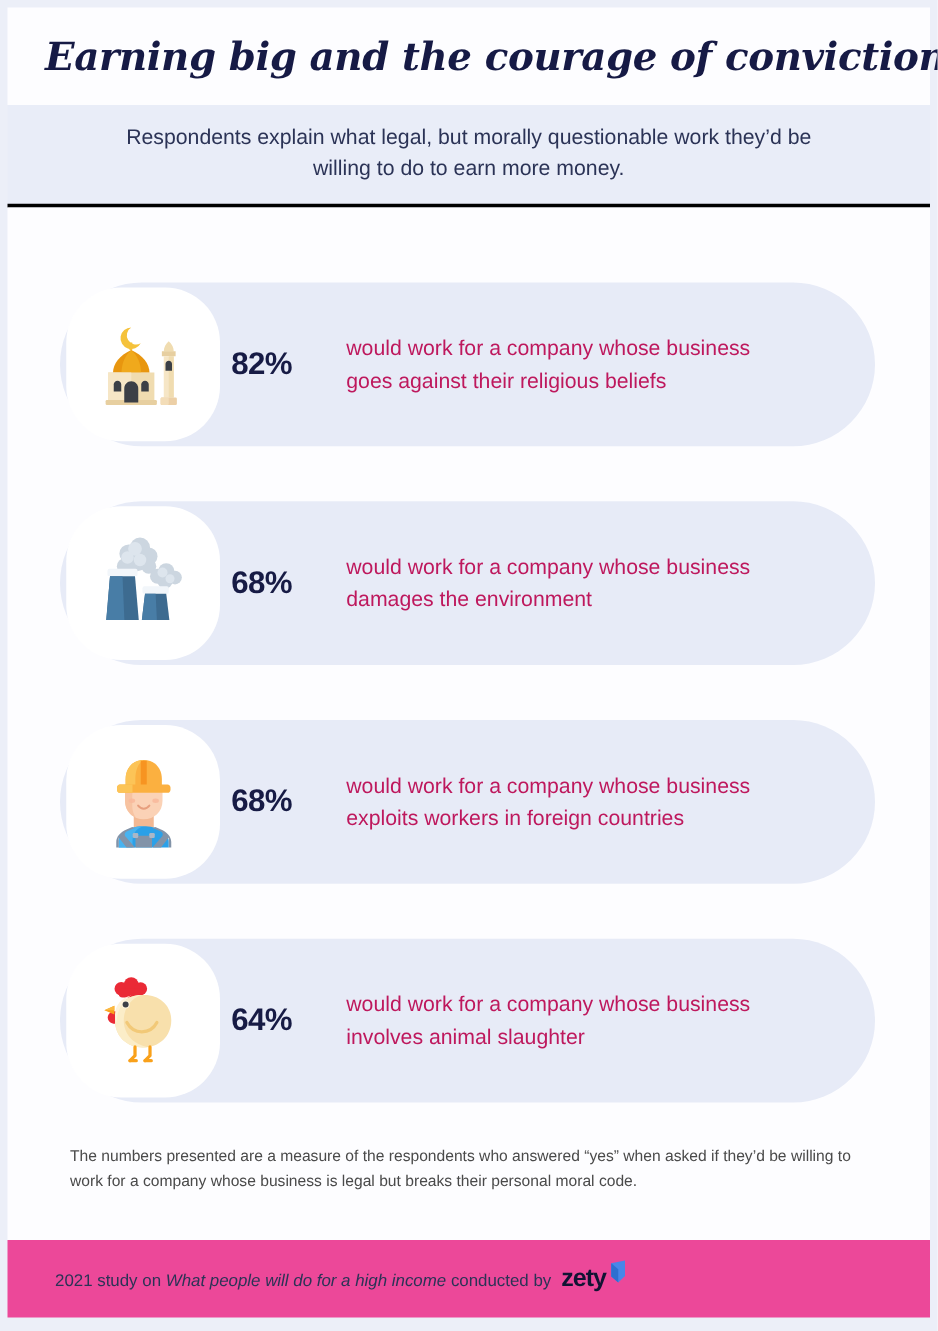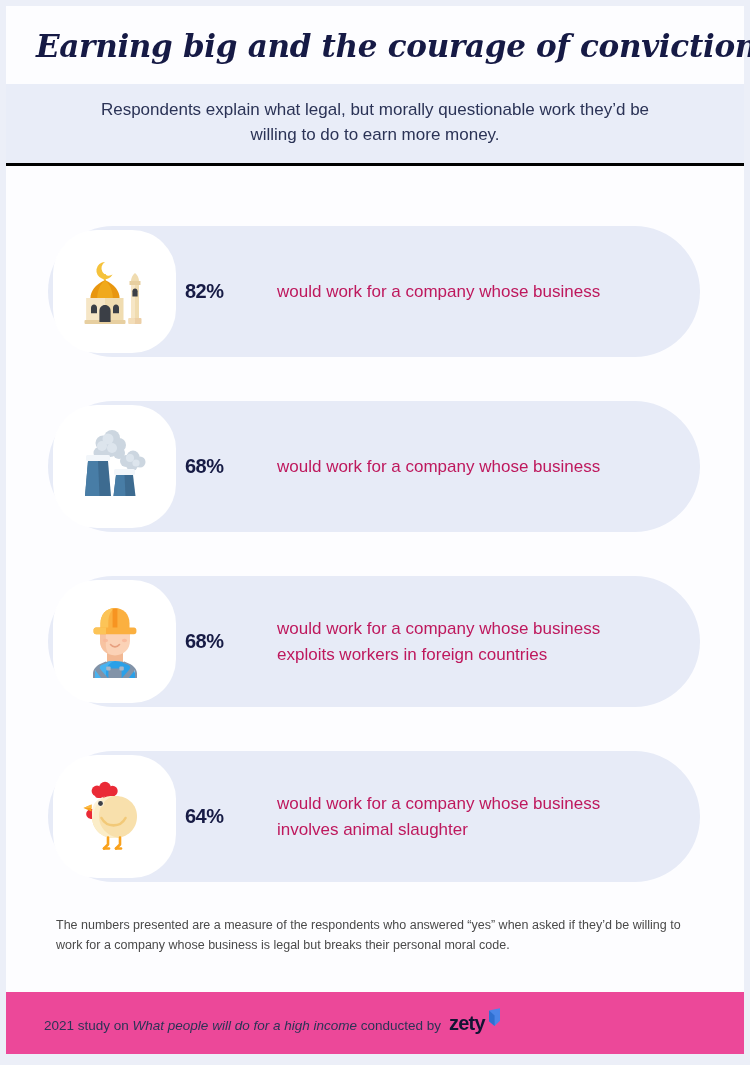--- a/index.html
+++ b/index.html
@@ -94,21 +94,21 @@
     align-items: center;
     justify-content: center;
   }
   .icon-tile svg { display: block; }
 
   .pct {
     width: 92px;
     flex: 0 0 auto;
     text-align: left;
     margin-left: 9px;
-    font-size: 20px;
+    font-size: 25px;
     font-weight: 700;
     color: #171b45;
     letter-spacing: -0.5px;
   }
 
   .desc {
     flex: 1 1 auto;
     font-size: 17px;
     line-height: 1.5;
     color: #be185d;
@@ -199,20 +199,21 @@
               <rect x="63" y="36" width="4" height="33" fill="#f0dcb0"></rect>
               <path d="M63 39.5c-1.5 0-2.6 1.2-2.6 2.7v5.3h5.2v-5.3c0-1.5-1.1-2.7-2.6-2.7z" fill="#3b3f46"></path>
               <rect x="56.5" y="69" width="13" height="6" rx="1" fill="#eccfa6"></rect>
               <rect x="56.5" y="69" width="6.5" height="6" rx="1" fill="#f3ddb8"></rect>
             </svg>
           </span>
         </div>
         <div class="pct">82%</div>
         <div class="desc">
           <span class="line">would work for a company whose business</span>
+          <span class="line">goes against their religious beliefs</span>
         </div>
       </div>
 
       <div class="row">
         <div class="icon-tile">
           <span>
             <svg width="86" height="86" viewBox="0 0 86 86">
 
               <g fill="#ccd6e0">
                 <circle cx="40" cy="14" r="8"></circle>
@@ -245,20 +246,21 @@
 
               <rect x="42" y="45" width="21" height="6" rx="1.5" fill="#f2f6fa"></rect>
               <path d="M44 51h17l2.5 21H41.5z" fill="#3d6b90"></path>
               <path d="M44 51h8.5l1 21H41.5z" fill="#487da6"></path>
             </svg>
           </span>
         </div>
         <div class="pct">68%</div>
         <div class="desc">
           <span class="line">would work for a company whose business</span>
+          <span class="line">damages the environment</span>
         </div>
       </div>
 
       <div class="row">
         <div class="icon-tile">
           <span>
             <svg width="86" height="86" viewBox="0 0 86 86">
 
               <rect x="35" y="50" width="16" height="13" fill="#f2b893"></rect>
 

